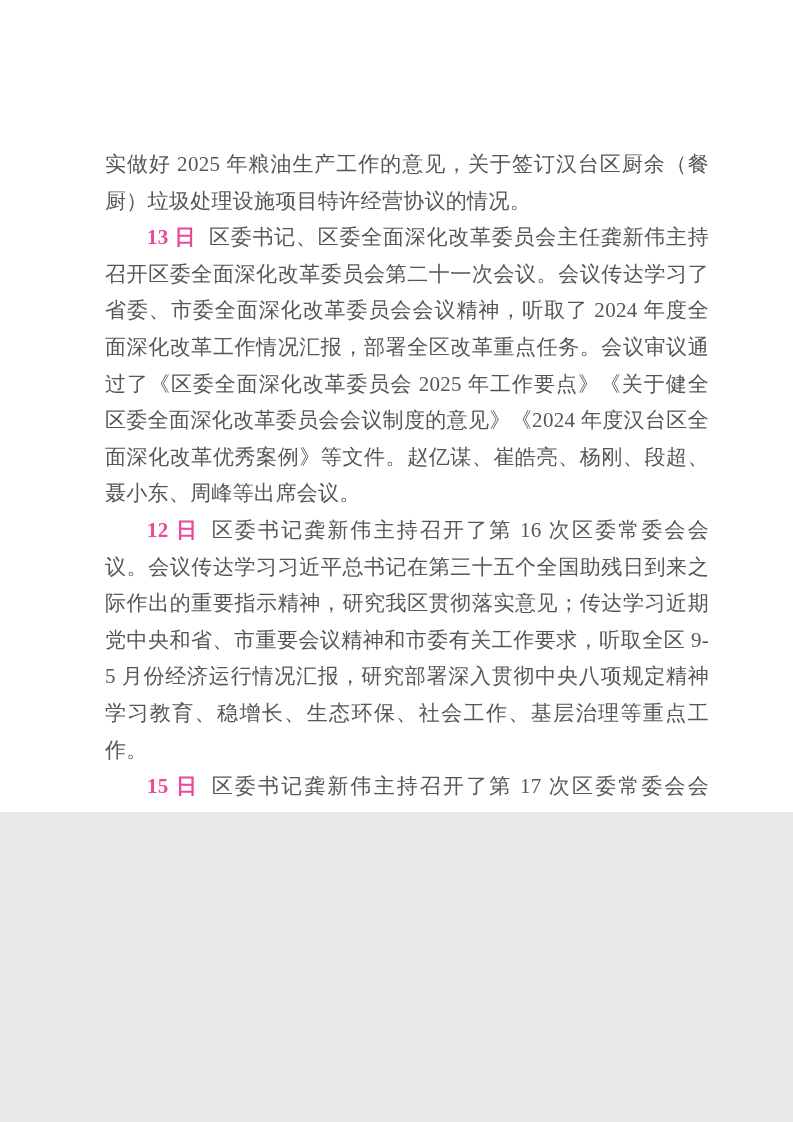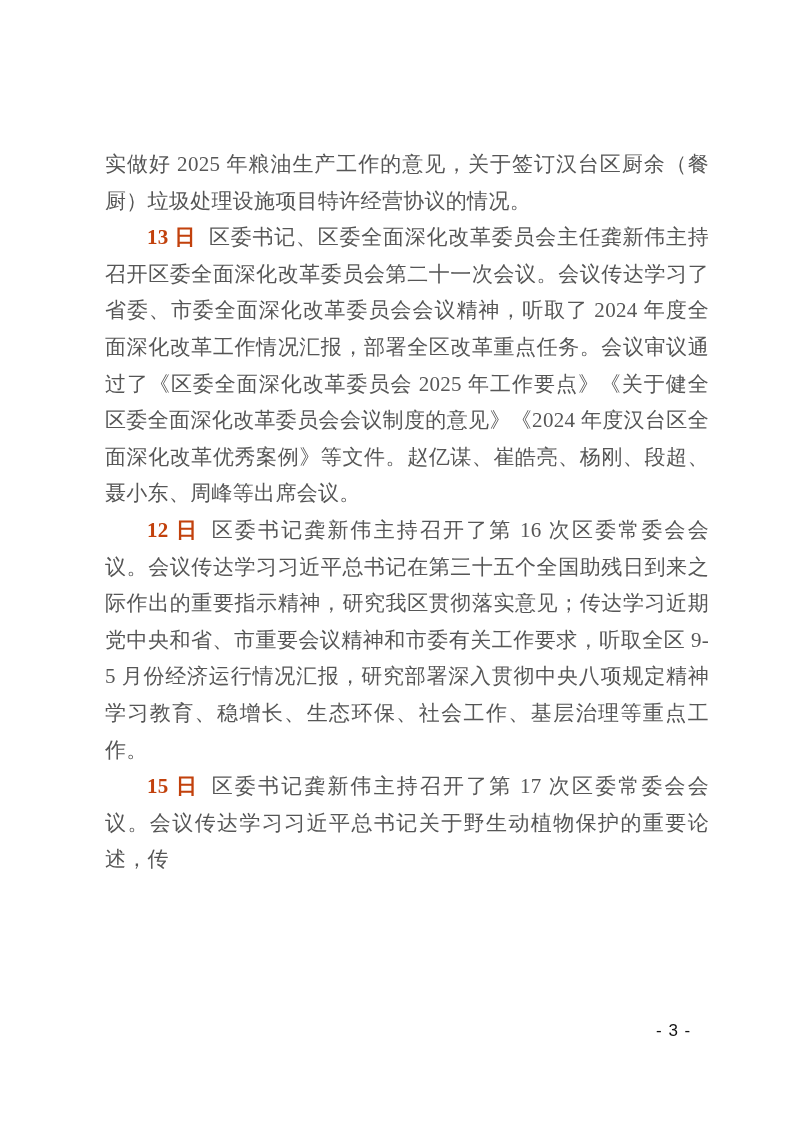--- a/index.html
+++ b/index.html
@@ -3,21 +3,21 @@
 <meta charset="utf-8">
 <style>
   html, body {
     margin: 0;
     padding: 0;
     background: #e8e8e8;
   }
   .page {
     position: relative;
     width: 793px;
-    height: 1122px;
+    height: 812px;
     margin: 0 auto;
     background: #ffffff;
     overflow: hidden;
     font-family: "Liberation Serif", "DejaVu Serif", serif;
   }
   .text-block {
     position: absolute;
     left: 105px;
     top: 146px;
     width: 604px;
@@ -30,21 +30,21 @@
     text-justify: inter-character;
     color: #565656;
     text-indent: 2em;
     letter-spacing: 0.3px;
   }
   .para.no-indent {
     text-indent: 0;
   }
   .lead {
     font-weight: 700;
-    color: #c2410c;
+    color: #ec4899;
     margin-right: 0.6em;
     font-family: "Liberation Serif", "DejaVu Serif", serif;
   }
   .page-number {
     position: absolute;
     top: 1020px;
     left: 656px;
     font-size: 17px;
     line-height: 22px;
     color: #141414;

